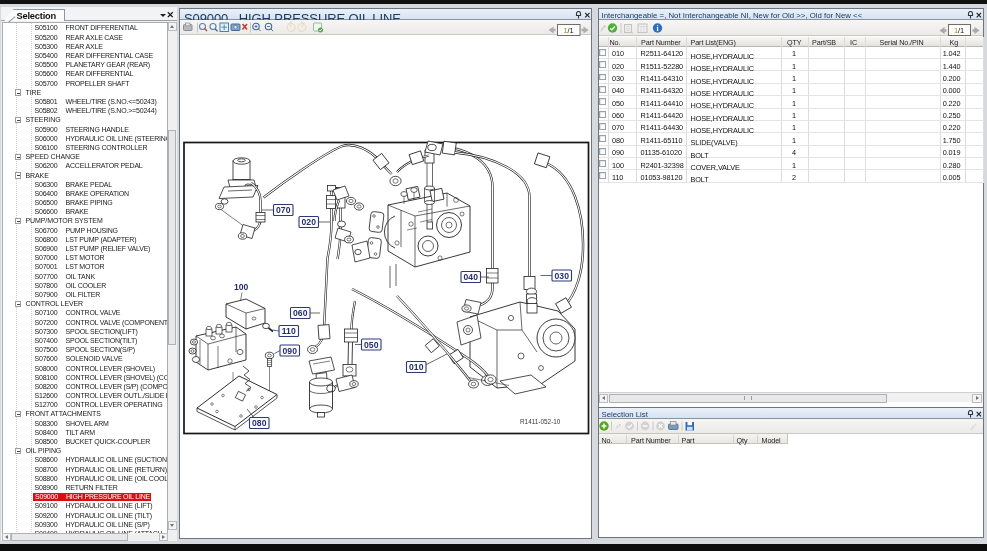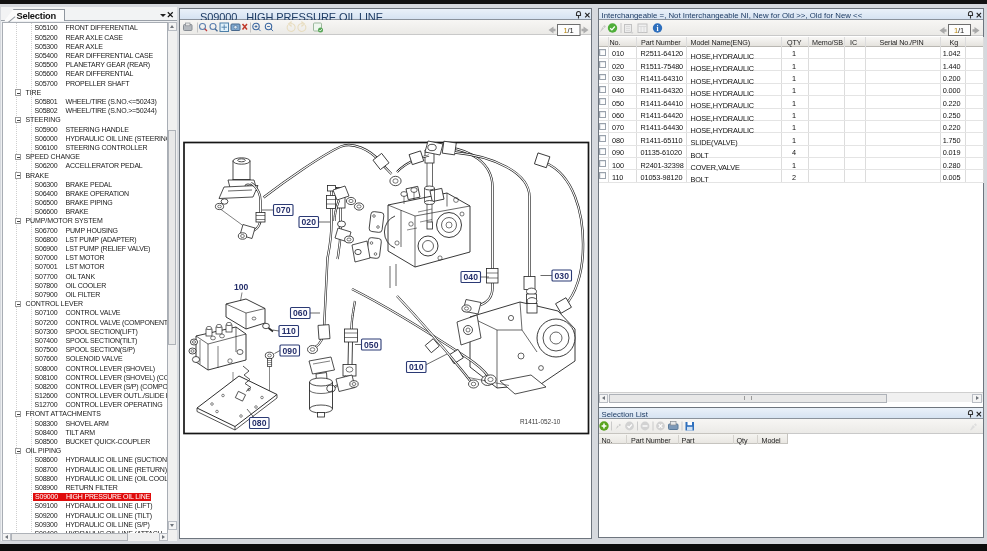--- a/index.html
+++ b/index.html
@@ -312,21 +312,21 @@
     <div class="btn" style="left:0;top:0;width:8.5px;height:8.5px"></div>
     <div class="arr" style="left:2.5px;top:2px;border-top:2.6px solid transparent;border-bottom:2.6px solid transparent;border-right:3.2px solid #6f747b"></div>
     <div class="btn" style="right:0;top:0;width:8.5px;height:8.5px"></div>
     <div class="arr" style="right:2.5px;top:2px;border-top:2.6px solid transparent;border-bottom:2.6px solid transparent;border-left:3.2px solid #6f747b"></div>
     <div class="thumb" style="left:9px;top:0.5px;width:117px;height:7.5px"></div>
   </div>
 </div>
 
 <div id="mpanel">
   <div class="titlebar" id="mtitle"></div>
-  <div class="ptitle" style="left:20px;top:1.8px;font-size:11px;letter-spacing:-0.1px">S09000&nbsp;&nbsp;&nbsp;HIGH PRESSURE OIL LINE</div>
+  <div class="ptitle" style="left:4px;top:1.8px;font-size:13px;letter-spacing:-0.1px">S09000&nbsp;&nbsp;&nbsp;HIGH PRESSURE OIL LINE</div>
   <svg class="pin" style="left:395px;top:2px" width="7" height="8" viewBox="0 0 7 8">
       <path d="M3.5 0.5 a2 2 0 0 1 2 2 v2 h-4 v-2 a2 2 0 0 1 2 -2 z M3.5 4.5 v3" fill="none" stroke="#333" stroke-width="1.1"></path>
     </svg>
   <div class="pin" style="left:404px;top:1.5px;font-weight:bold">✕</div>
   <div class="toolbar" id="mtool"></div>
   <div class="abs" style="left:0;top:11px;width:412px;height:15px">
       <svg class="abs" style="left:0;top:0" width="412" height="15" viewBox="0 0 412 15">
 <g stroke-width="1">
  <rect x="3.5" y="4.5" width="8.5" height="6" rx="1" fill="#b4b9bf" stroke="#878c93"></rect>
  <rect x="5.5" y="3" width="4.5" height="2.8" fill="#e8e8e8" stroke="#8b9096" stroke-width="0.7"></rect>
@@ -626,23 +626,23 @@
     <rect x="12.5" y="0.5" width="22" height="11" fill="#fdfdfd" stroke="#6e6e6e" stroke-width="1"></rect>
     <text x="18" y="8.7" font-size="7.5" fill="#b8860b" font-family="Liberation Sans">1</text>
     <text x="22" y="8.7" font-size="7.5" fill="#222" font-family="Liberation Sans">/1</text>
     <path d="M43.5 6.5 l-5 -3.5 v2.2 h-2 v2.6 h2 v2.2 z" fill="#a8a8a8"></path>
    </svg>
   </div>
 
   <div class="abs" style="left:0;top:27.5px;width:384.5px;height:10.3px;background:linear-gradient(180deg,#f8f7f5,#e5e3de);border-bottom:1px solid #b9b7b2">
     <span class="hd" style="left:11px;top:1.8px">No.</span>
       <span class="hd" style="left:42.5px;top:1.8px">Part Number</span>
-      <span class="hd" style="left:92px;top:1.8px">Model Name(ENG)</span>
+      <span class="hd" style="left:92px;top:1.8px">Part List(ENG)</span>
       <span class="hd" style="left:188.5px;top:1.8px">QTY</span>
-      <span class="hd" style="left:213.5px;top:1.8px">Memo/SB</span>
+      <span class="hd" style="left:213.5px;top:1.8px">Part/SB</span>
       <span class="hd" style="left:251.5px;top:1.8px">IC</span>
       <span class="hd" style="left:281px;top:1.8px">Serial No./PIN</span>
       <span class="hd" style="left:351px;top:1.8px">Kg</span>
       <div class="vline" style="left:9px;top:1px;height:9.3px;background:#c9c7c2"></div>
       <div class="vline" style="left:37.5px;top:1px;height:9.3px;background:#c9c7c2"></div>
       <div class="vline" style="left:87px;top:1px;height:9.3px;background:#c9c7c2"></div>
       <div class="vline" style="left:182px;top:1px;height:9.3px;background:#c9c7c2"></div>
       <div class="vline" style="left:209.5px;top:1px;height:9.3px;background:#c9c7c2"></div>
       <div class="vline" style="left:245.5px;top:1px;height:9.3px;background:#c9c7c2"></div>
       <div class="vline" style="left:266px;top:1px;height:9.3px;background:#c9c7c2"></div>
@@ -666,21 +666,21 @@
         <span class="cb"></span>
         <span class="c-no">010</span>
         <span class="c-pn">R2511-64120</span>
         <span class="c-nm">HOSE,HYDRAULIC</span>
         <span class="c-q">1</span>
         <span class="c-kg">1.042</span>
       </div>
 <div class="prow" style="top:22.65px">
         <span class="cb"></span>
         <span class="c-no">020</span>
-        <span class="c-pn">R1511-75480</span>
+        <span class="c-pn">R1511-52280</span>
         <span class="c-nm">HOSE,HYDRAULIC</span>
         <span class="c-q">1</span>
         <span class="c-kg">1.440</span>
       </div>
 <div class="prow" style="top:35.00px">
         <span class="cb"></span>
         <span class="c-no">030</span>
         <span class="c-pn">R1411-64310</span>
         <span class="c-nm">HOSE,HYDRAULIC</span>
         <span class="c-q">1</span>

